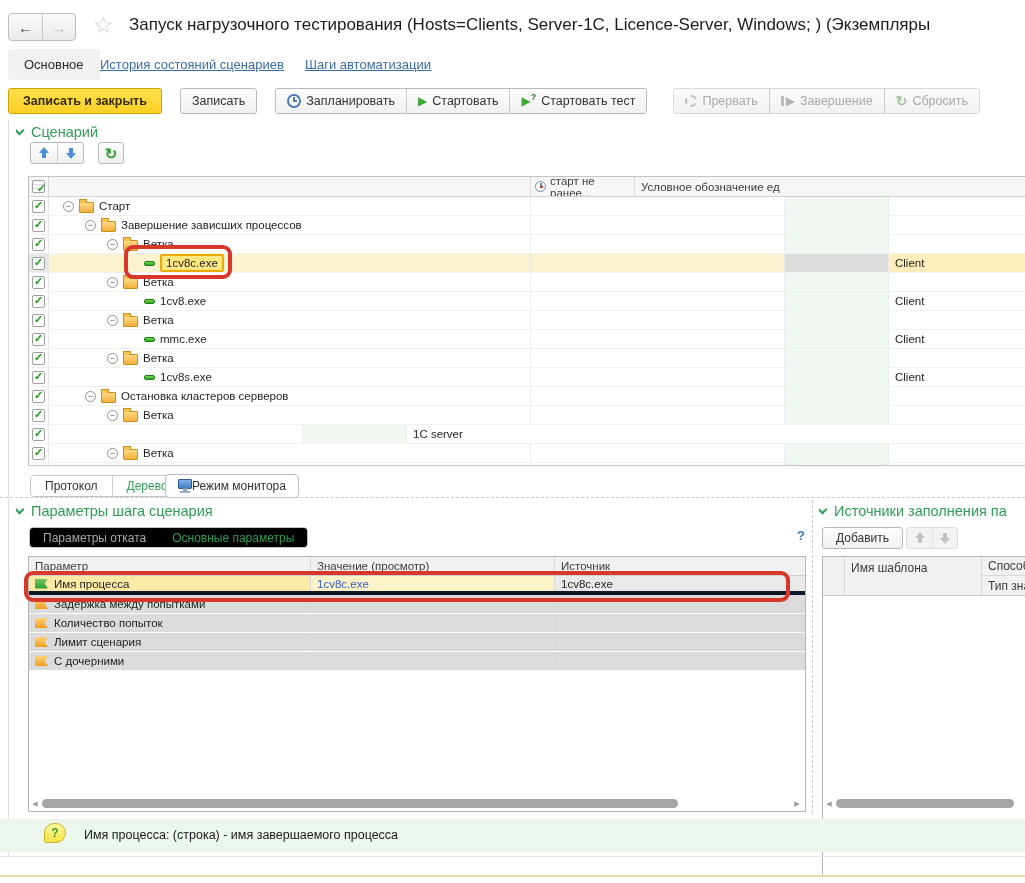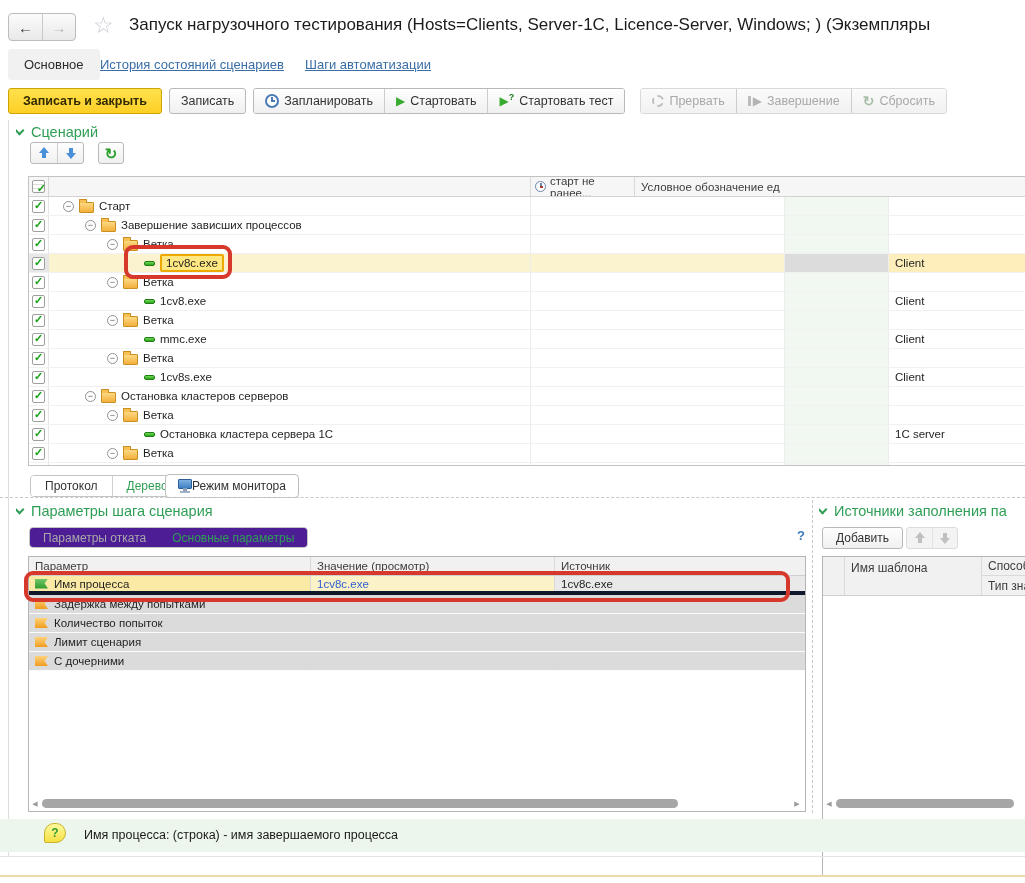--- a/index.html
+++ b/index.html
@@ -20,21 +20,21 @@
   .title{position:absolute;left:129px;top:15px;right:0;font-size:17px;color:#1b1b1b;
          white-space:nowrap;overflow:hidden}
 
   
   .tab-active{position:absolute;left:8px;top:49px;background:#f1f1f1;border-radius:3px;
               padding:8px 16px;font-size:13px;color:#2b2b2b;cursor:pointer}
   .tab-link{position:absolute;top:57px;font-size:13px;color:#3a6da6;text-decoration:underline;cursor:pointer}
   .l1{left:100px}.l2{left:305px}
 
   
-  .toolbar{position:absolute;left:8px;top:88px;display:flex;gap:7px;height:26px;align-items:stretch}
+  .toolbar{position:absolute;left:8px;top:88px;display:flex;gap:18px;height:26px;align-items:stretch}
   .btn{display:inline-flex;align-items:center;gap:5px;padding:0 11px;font-size:12.5px;
        background:linear-gradient(#fefefe,#f0f0f0);border:1px solid #b9b9b9;border-radius:3px;color:#333}
   .btn.yellow{background:linear-gradient(#ffe14d,#fdcf25);border-color:#cfa300;font-weight:bold;color:#332b00;padding:0 14px}
   .btngroup{display:flex;border:1px solid #b9b9b9;border-radius:3px;overflow:hidden;background:#fff}
   .btngroup .btn{border:none;border-radius:0}
   .btngroup .btn + .btn{border-left:1px solid #cdcdcd}
   .btngroup.disgrp{border-color:#d9d9d9;margin-left:8px}
   .btn.dis{color:#a8a8a8;cursor:default;background:linear-gradient(#fbfbfb,#f1f1f1)}
   .play{color:#36ab2e;font-size:12px;line-height:1}
   .playgray{color:#b3b3b3;font-size:12px;line-height:1}
@@ -129,21 +129,21 @@
            border-radius:1px;position:relative;margin-top:-5px;flex:none}
   .monitor::after{content:"";position:absolute;left:4px;bottom:-3px;width:4px;height:3px;background:#8aa0b8}
   .monitor::before{content:"";position:absolute;left:1px;bottom:-5px;width:10px;height:2px;background:#9fb1c6}
 
   .hdash{position:absolute;left:0;top:497px;width:1025px;border-top:1px dashed #c9c9c9}
   .vdash{position:absolute;left:812px;top:500px;height:313px;border-left:1px dashed #c9c9c9}
 
   
   .ptabs{position:absolute;left:29px;top:527px;display:flex;border:1px solid #c4c4c4;border-radius:4px;
          overflow:hidden;height:21px;background:#fff}
-  .ptab{padding:0 13px;font-size:12px;display:flex;align-items:center;background:#4c1d95;border:none}
+  .ptab{padding:0 13px;font-size:12px;display:flex;align-items:center;background:#000000;border:none}
   .ptab.disab{color:#a9a9a9;cursor:default}
   .ptab.green{color:#2f9e55}
   .help{position:absolute;left:797px;top:528px;color:#3a7abf;font-weight:bold;font-size:13px;cursor:pointer}
   .ptable{position:absolute;left:28px;top:556px;width:778px;height:256px;border:1px solid #b5b5b5;
           font-size:11.5px;background:#fff;overflow:hidden}
   .phead{display:flex;height:19px;background:#f1f1f1;border-bottom:1px solid #cfcfcf;color:#3c3c3c}
   .pc1{width:282px;flex:none;display:flex;align-items:center;gap:6px;padding-left:6px;height:100%;
        border-right:1px solid #d9d9d9;overflow:hidden}
   .pc2{width:244px;flex:none;display:flex;align-items:center;padding-left:6px;height:100%;
        border-right:1px solid #d9d9d9;overflow:hidden}
@@ -473,24 +473,20 @@
         <div class="cstart"></div>
         <div class="ccond"></div>
     </div>
 
     <div class="trow">
       <div class="c0">
           <span class="cb">
             <i class="chk">✓</i>
           </span>
         </div>
-      <div class="ctree lvl3">
-          <span class="leaf"></span>
-          <span>Остановка кластера сервера 1С</span>
-        </div>
       <div class="cextra"></div>
         <div class="cstart"></div>
         <div class="ccond">1C server</div>
     </div>
 
     <div class="trow">
       <div class="c0">
           <span class="cb">
             <i class="chk">✓</i>
           </span>

